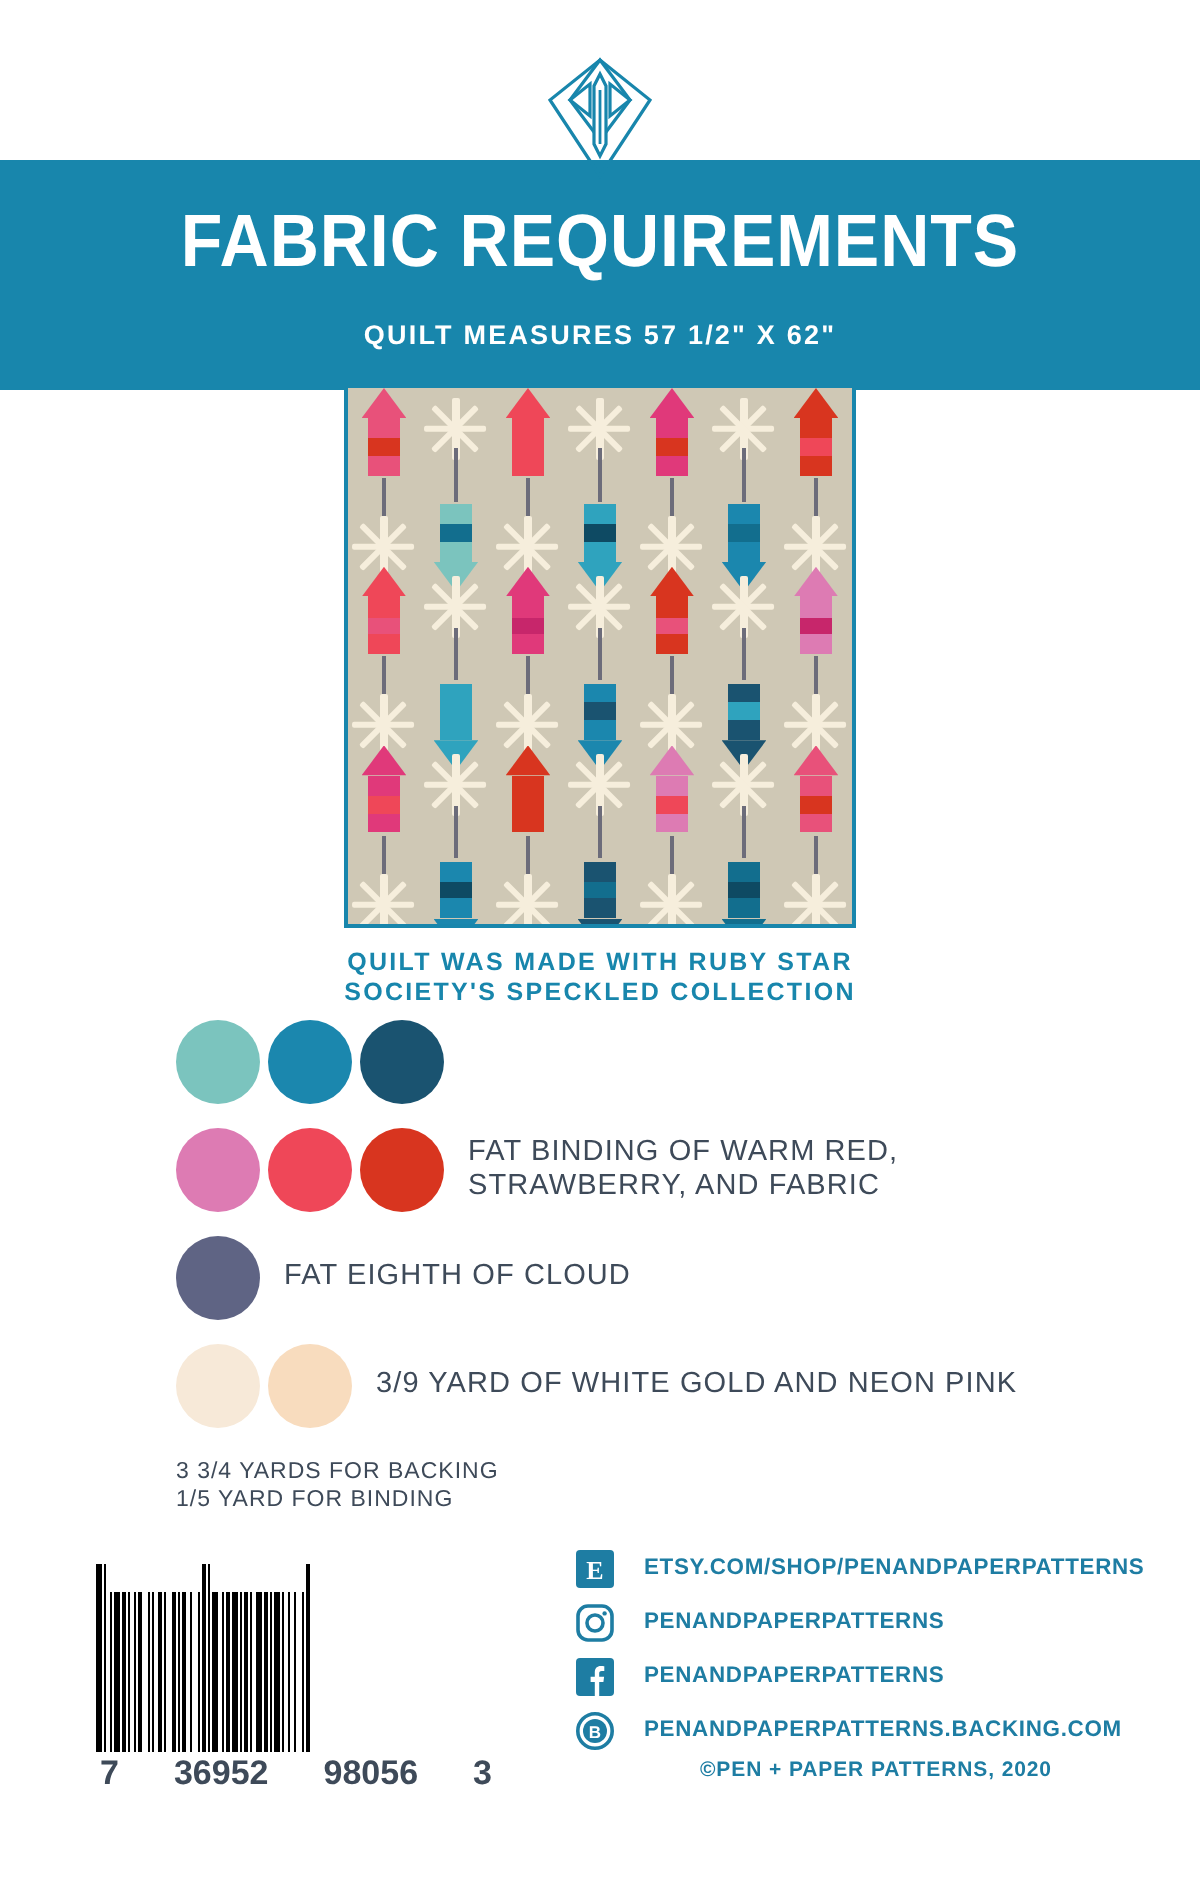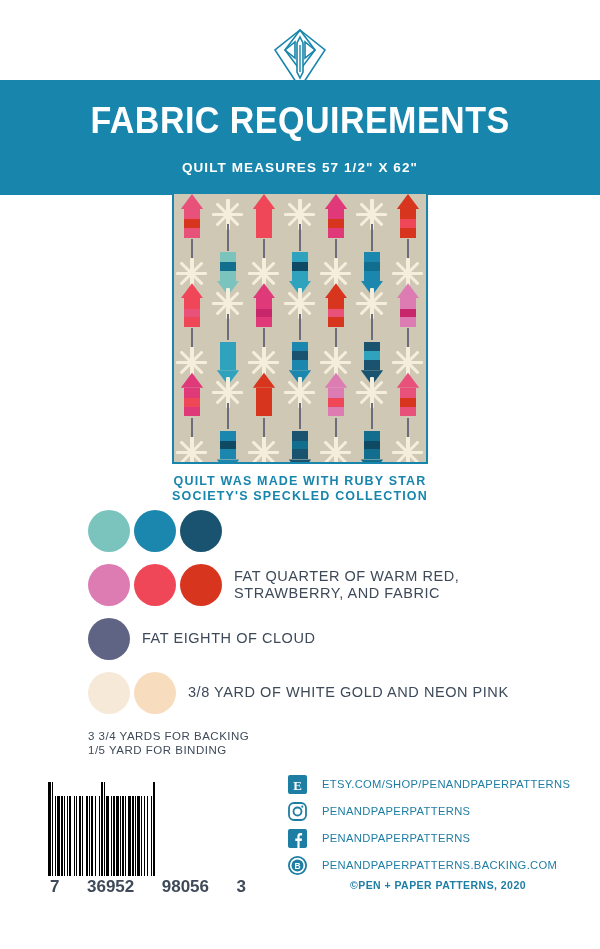--- a/index.html
+++ b/index.html
@@ -110,21 +110,21 @@
     font-family:"Liberation Sans", sans-serif;
     font-weight:bold; font-size:17px; margin-top:1px;
     padding:0 2px;
   }
 
   
   .social{ position:absolute; left:288px; top:772px; width:300px; }
   .soc-row{ display:flex; align-items:center; height:24px; margin-bottom:3px; }
   .soc-icon{ width:19px; height:19px; flex:0 0 19px; position:relative; }
   .soc-label{
-    margin-left:15px; font-size:11.2px; font-weight:normal;
+    margin-left:15px; font-size:11.2px; font-weight:bold;
     letter-spacing:0.35px; color:#1E7DA3;
     white-space:nowrap;
   }
   .copyright{
     position:absolute; left:288px; top:879px; width:300px;
     text-align:center;
     font-size:10.5px; font-weight:bold; letter-spacing:0.45px;
     color:#1E7DA3;
   }
 </style>
@@ -414,35 +414,35 @@
       <div class="dot" style="left: 46px; background: rgb(27, 135, 174);"></div>
       <div class="dot" style="left: 92px; background: rgb(26, 83, 112);"></div>
       <div class="sw-text" style="margin-left: 146px; padding-top: 4px;">
       </div>
     </div>
     <div class="sw-row" style="height: 48px;">
       <div class="dot" style="left: 0px; background: rgb(221, 123, 179);"></div>
       <div class="dot" style="left: 46px; background: rgb(239, 71, 88);"></div>
       <div class="dot" style="left: 92px; background: rgb(216, 53, 31);"></div>
       <div class="sw-text" style="margin-left: 146px; padding-top: 4px;">
-        <div>FAT QUARTER OF WARM RED,</div>
+        <div>FAT BINDING OF WARM RED,</div>
         <div>STRAWBERRY, AND FABRIC</div>
       </div>
     </div>
     <div class="sw-row" style="height: 48px;">
       <div class="dot" style="left: 0px; background: rgb(95, 100, 132);"></div>
       <div class="sw-text" style="margin-left: 54px; padding-top: 12px;">
         <div>FAT EIGHTH OF CLOUD</div>
       </div>
     </div>
     <div class="sw-row" style="height: 48px;">
       <div class="dot" style="left: 0px; background: rgb(247, 233, 216);"></div>
       <div class="dot" style="left: 46px; background: rgb(248, 220, 190);"></div>
       <div class="sw-text" style="margin-left: 100px; padding-top: 12px;">
-        <div>3/8 YARD OF WHITE GOLD AND NEON PINK</div>
+        <div>3/9 YARD OF WHITE GOLD AND NEON PINK</div>
       </div>
     </div>
   </div>
 
 <div class="backing">
   <div>3 3/4 YARDS FOR BACKING</div>
   <div>1/5 YARD FOR BINDING</div>
 </div>
 
 <div class="barcode">

